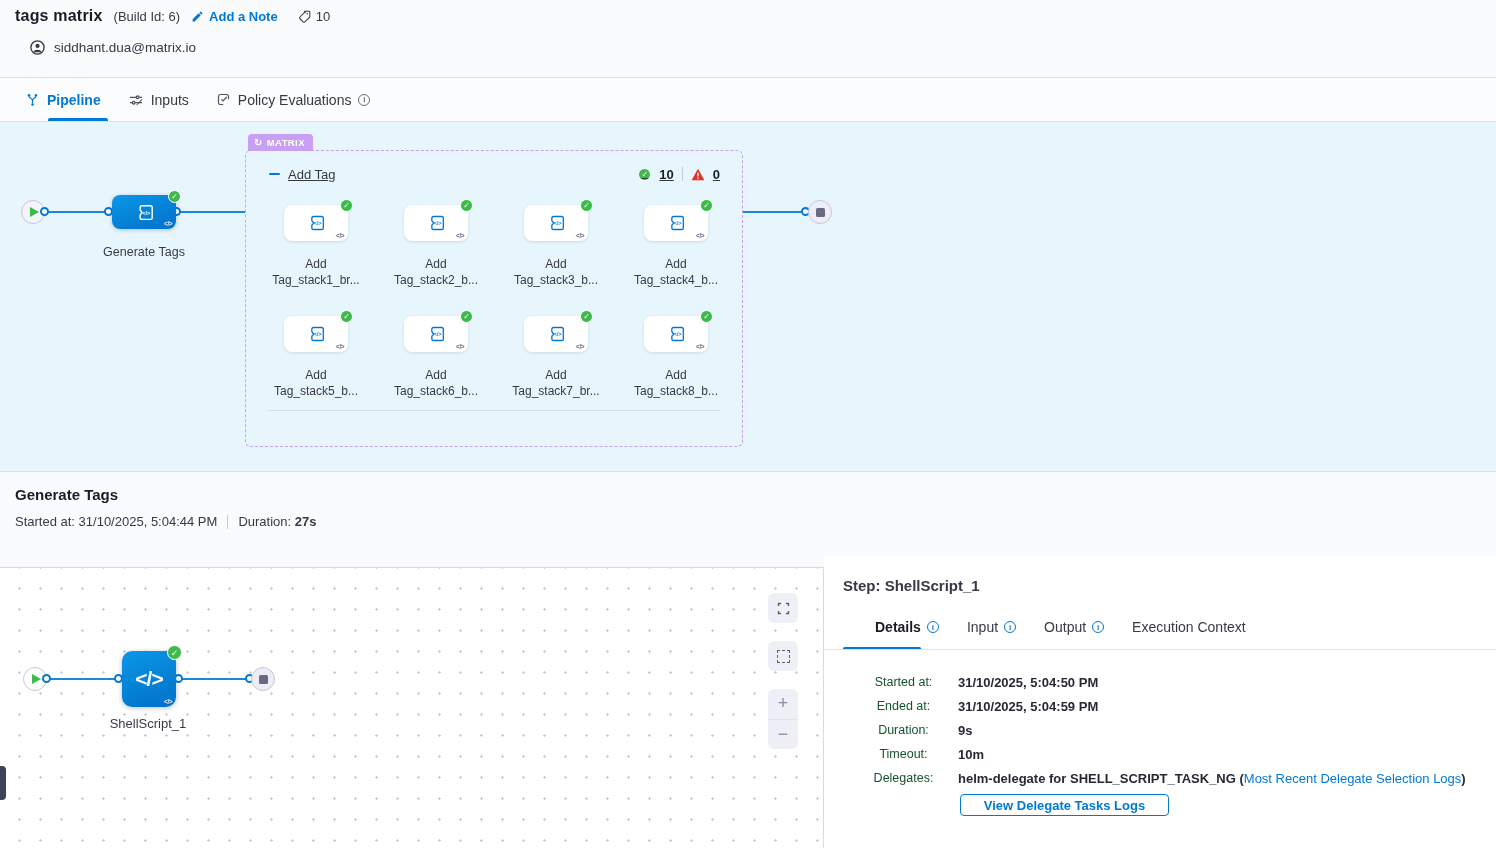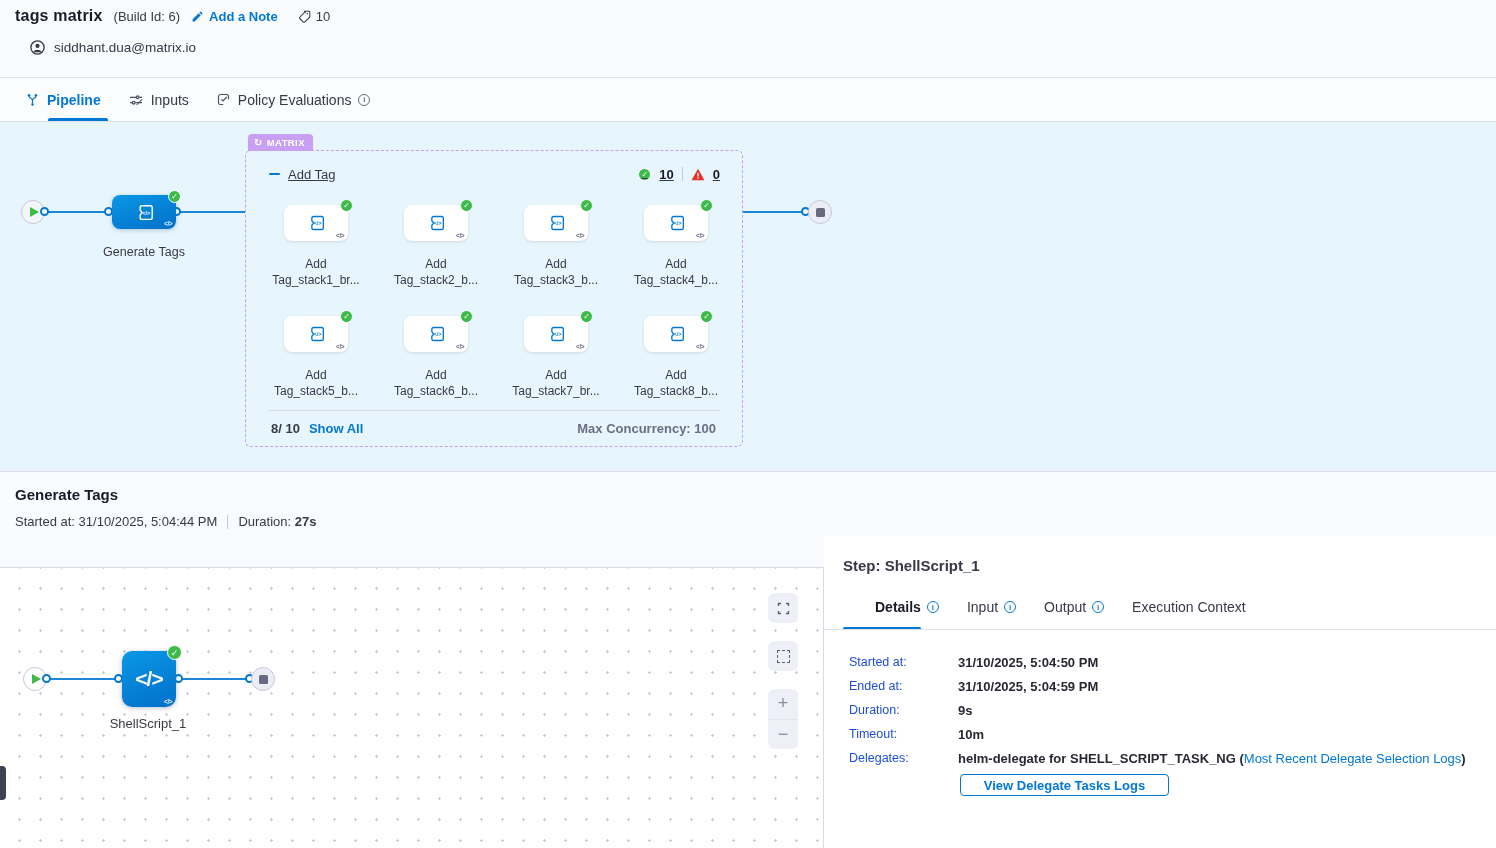--- a/index.html
+++ b/index.html
@@ -73,29 +73,29 @@
     border-right:1px solid #d9dae6; }
   .sq-node { position:absolute; left:122px; top:83px; width:54px; height:56px; border-radius:10px; background:linear-gradient(160deg,#0a97e6,#0170c9); box-shadow:0 1px 5px rgba(4,40,90,.3); display:flex; align-items:center; justify-content:center; }
   .big-code { color:#fff; font-size:21px; font-weight:700; letter-spacing:-1px; }
   .big-code::before { content:"</>"; }
   .ctl-btn { position:absolute; left:768px; width:30px; height:30px; background:#eff0f7; border-radius:6px; display:flex; align-items:center; justify-content:center; cursor:pointer; }
   .zoom-pill { position:absolute; left:768px; top:121px; width:30px; height:60px; background:#eff0f7; border-radius:6px; display:flex; flex-direction:column; }
   .zoom-half { flex:1; display:flex; align-items:center; justify-content:center; font-size:18px; color:#8a8ba0; cursor:pointer; }
   .marquee { width:13px; height:13px; border:1.4px dashed #5c5e73; }
   .drawer-handle { position:absolute; left:0; top:198px; width:6px; height:34px; background:#3f4154; border-radius:0 4px 4px 0; cursor:pointer; }
 
-  .panel { position:absolute; left:824px; top:536px; width:672px; height:280px; background:#fff; }
+  .panel { position:absolute; left:824px; top:556px; width:672px; height:280px; background:#fff; }
   .panel-title { position:absolute; left:19px; top:21px; font-size:15px; font-weight:600; color:#383946; }
   .ptabs { position:absolute; left:19px; top:63px; display:flex; align-items:center; gap:28px; }
   .ptab { display:flex; align-items:center; gap:6px; font-size:14px; font-weight:500; color:#383946; cursor:pointer; }
   .ptab.active { font-weight:700; color:#1b1b28;padding-left:32px; }
   .ptab-underline { position:absolute; left:19px; top:91px; width:78px; height:3px; background:#0278d5; border-radius:2px; }
   .ptab-divider { position:absolute; left:0; top:93px; width:100%; height:1px; background:#e0e1e9; }
   .fld { position:absolute; left:25px; display:flex; font-size:12.5px; }
-  .fld-label { width:109px; color:#1d4ed8; }
+  .fld-label { width:109px; color:#14532d;text-align:center; }
   .fld-value { font-size:13px; font-weight:700; color:#272833; }
   .fld-link { color:#0278d5; font-weight:400; cursor:pointer; }
   .dlg-btn { position:absolute; left:136px; top:238px; width:209px; height:22px; background:#fff; border:1px solid #0278d5; border-radius:4px; color:#0278d5; font-size:13px; font-weight:700; display:flex; align-items:center; justify-content:center; cursor:pointer; font-family:inherit; }
 
   .play-tri { width:0; height:0; border-left:9px solid #3dba49; border-top:5.5px solid transparent; border-bottom:5.5px solid transparent; margin-left:3px; }
   svg { display:block; }
 </style>
 </head>
 <body>
 
@@ -310,25 +310,20 @@
           <span class="mini-code"></span>
           <span class="badge" style="right:-5px;top:-6px"></span>
         </div>
 
       <div class="tile-label" style="left:10px;top:216px"><span>Add</span><br><span>Tag_stack5_b...</span></div>
       <div class="tile-label" style="left:130px;top:216px"><span>Add</span><br><span>Tag_stack6_b...</span></div>
       <div class="tile-label" style="left:250px;top:216px"><span>Add</span><br><span>Tag_stack7_br...</span></div>
       <div class="tile-label" style="left:370px;top:216px"><span>Add</span><br><span>Tag_stack8_b...</span></div>
 
       <div class="mx-divider"></div>
-      <div class="mx-footer">
-        <span class="mx-shown">8/ 10</span>
-        <span class="mx-showall">Show All</span>
-        <span class="mx-conc">Max Concurrency: 100</span>
-      </div>
     </div>
   </div>
 
   <div class="summary">
     <div class="sum-title">Generate Tags</div>
     <div class="sum-meta">
       <span>Started at: 31/10/2025, 5:04:44 PM</span>
       <span class="vdiv"></span>
       <span><span>Duration:</span> <span class="bold">27s</span></span>
     </div>

